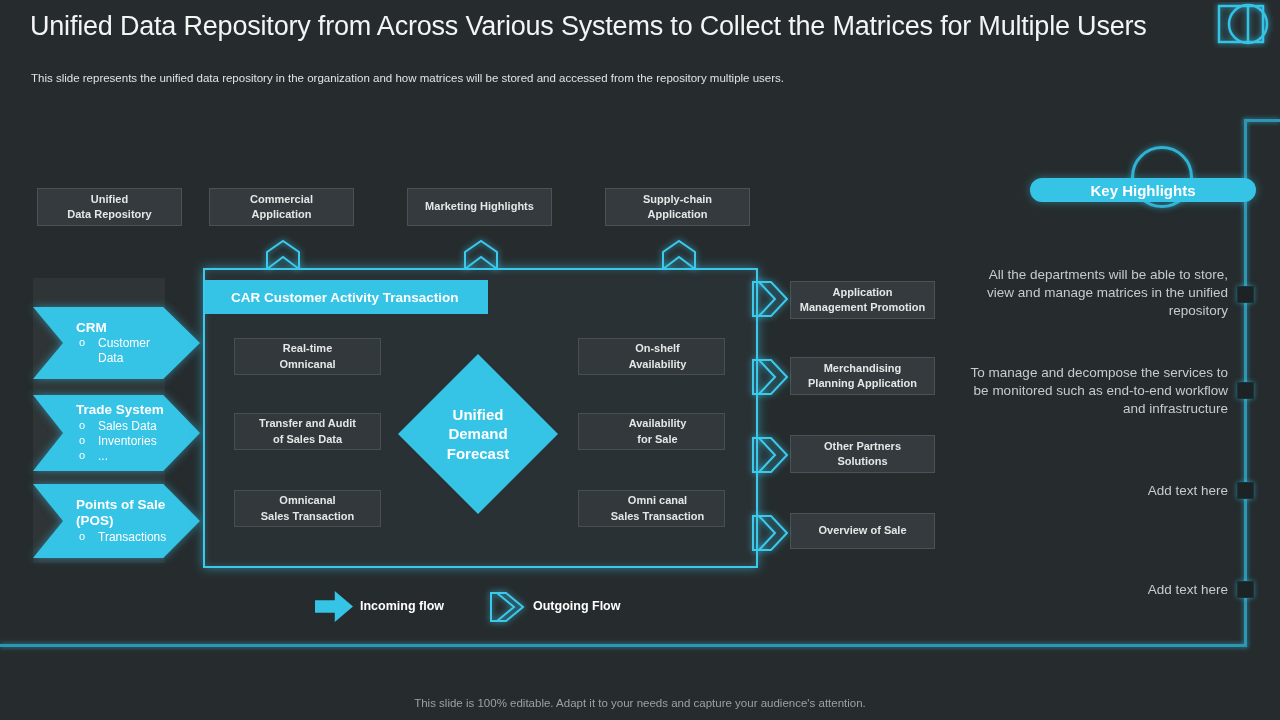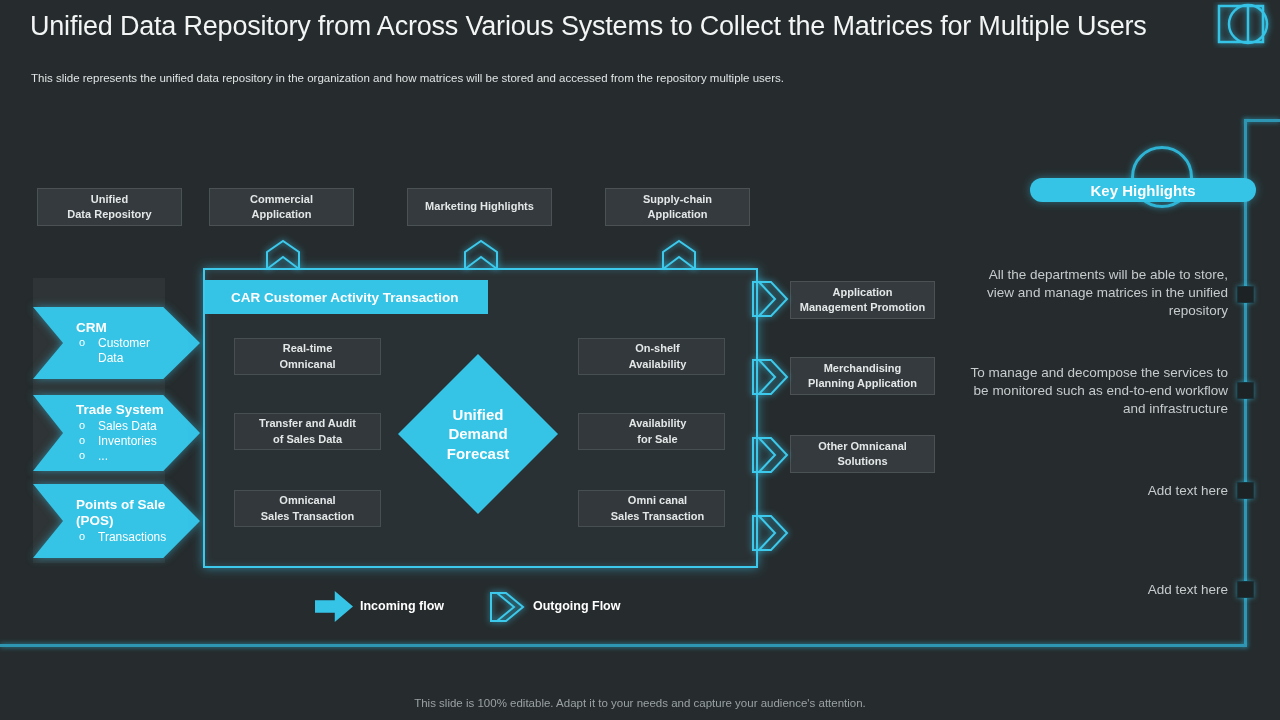--- a/index.html
+++ b/index.html
@@ -251,22 +251,23 @@
       <path d="M2,4 L20,4 L36,21 L20,38 L2,38 Z"></path>
           <path d="M8,4 L24,21 L8,38"></path>
         </g>
       </svg>
   </div>
 
   <div class="node rb rb1">Application
 Management Promotion</div>
   <div class="node rb rb2">Merchandising
 Planning Application</div>
-  <div class="node rb rb3">Other Omnicanal
+  <div class="node rb rb3">Other Partners
 Solutions</div>
+  <div class="node rb rb4">Overview of Sale</div>
 
   <div class="leg-solid"></div>
   <div class="leg-label ll1">Incoming  flow</div>
   <div class="leg-outline">
     <svg width="36" height="34" viewBox="0 0 36 34">
         <g fill="none" stroke="#3cc9ec" stroke-width="2">
       <path d="M2,3 L17,3 L34,17 L17,31 L2,31 Z"></path>
           <path d="M8,3 L25,17 L8,31"></path>
         </g>
       </svg>

